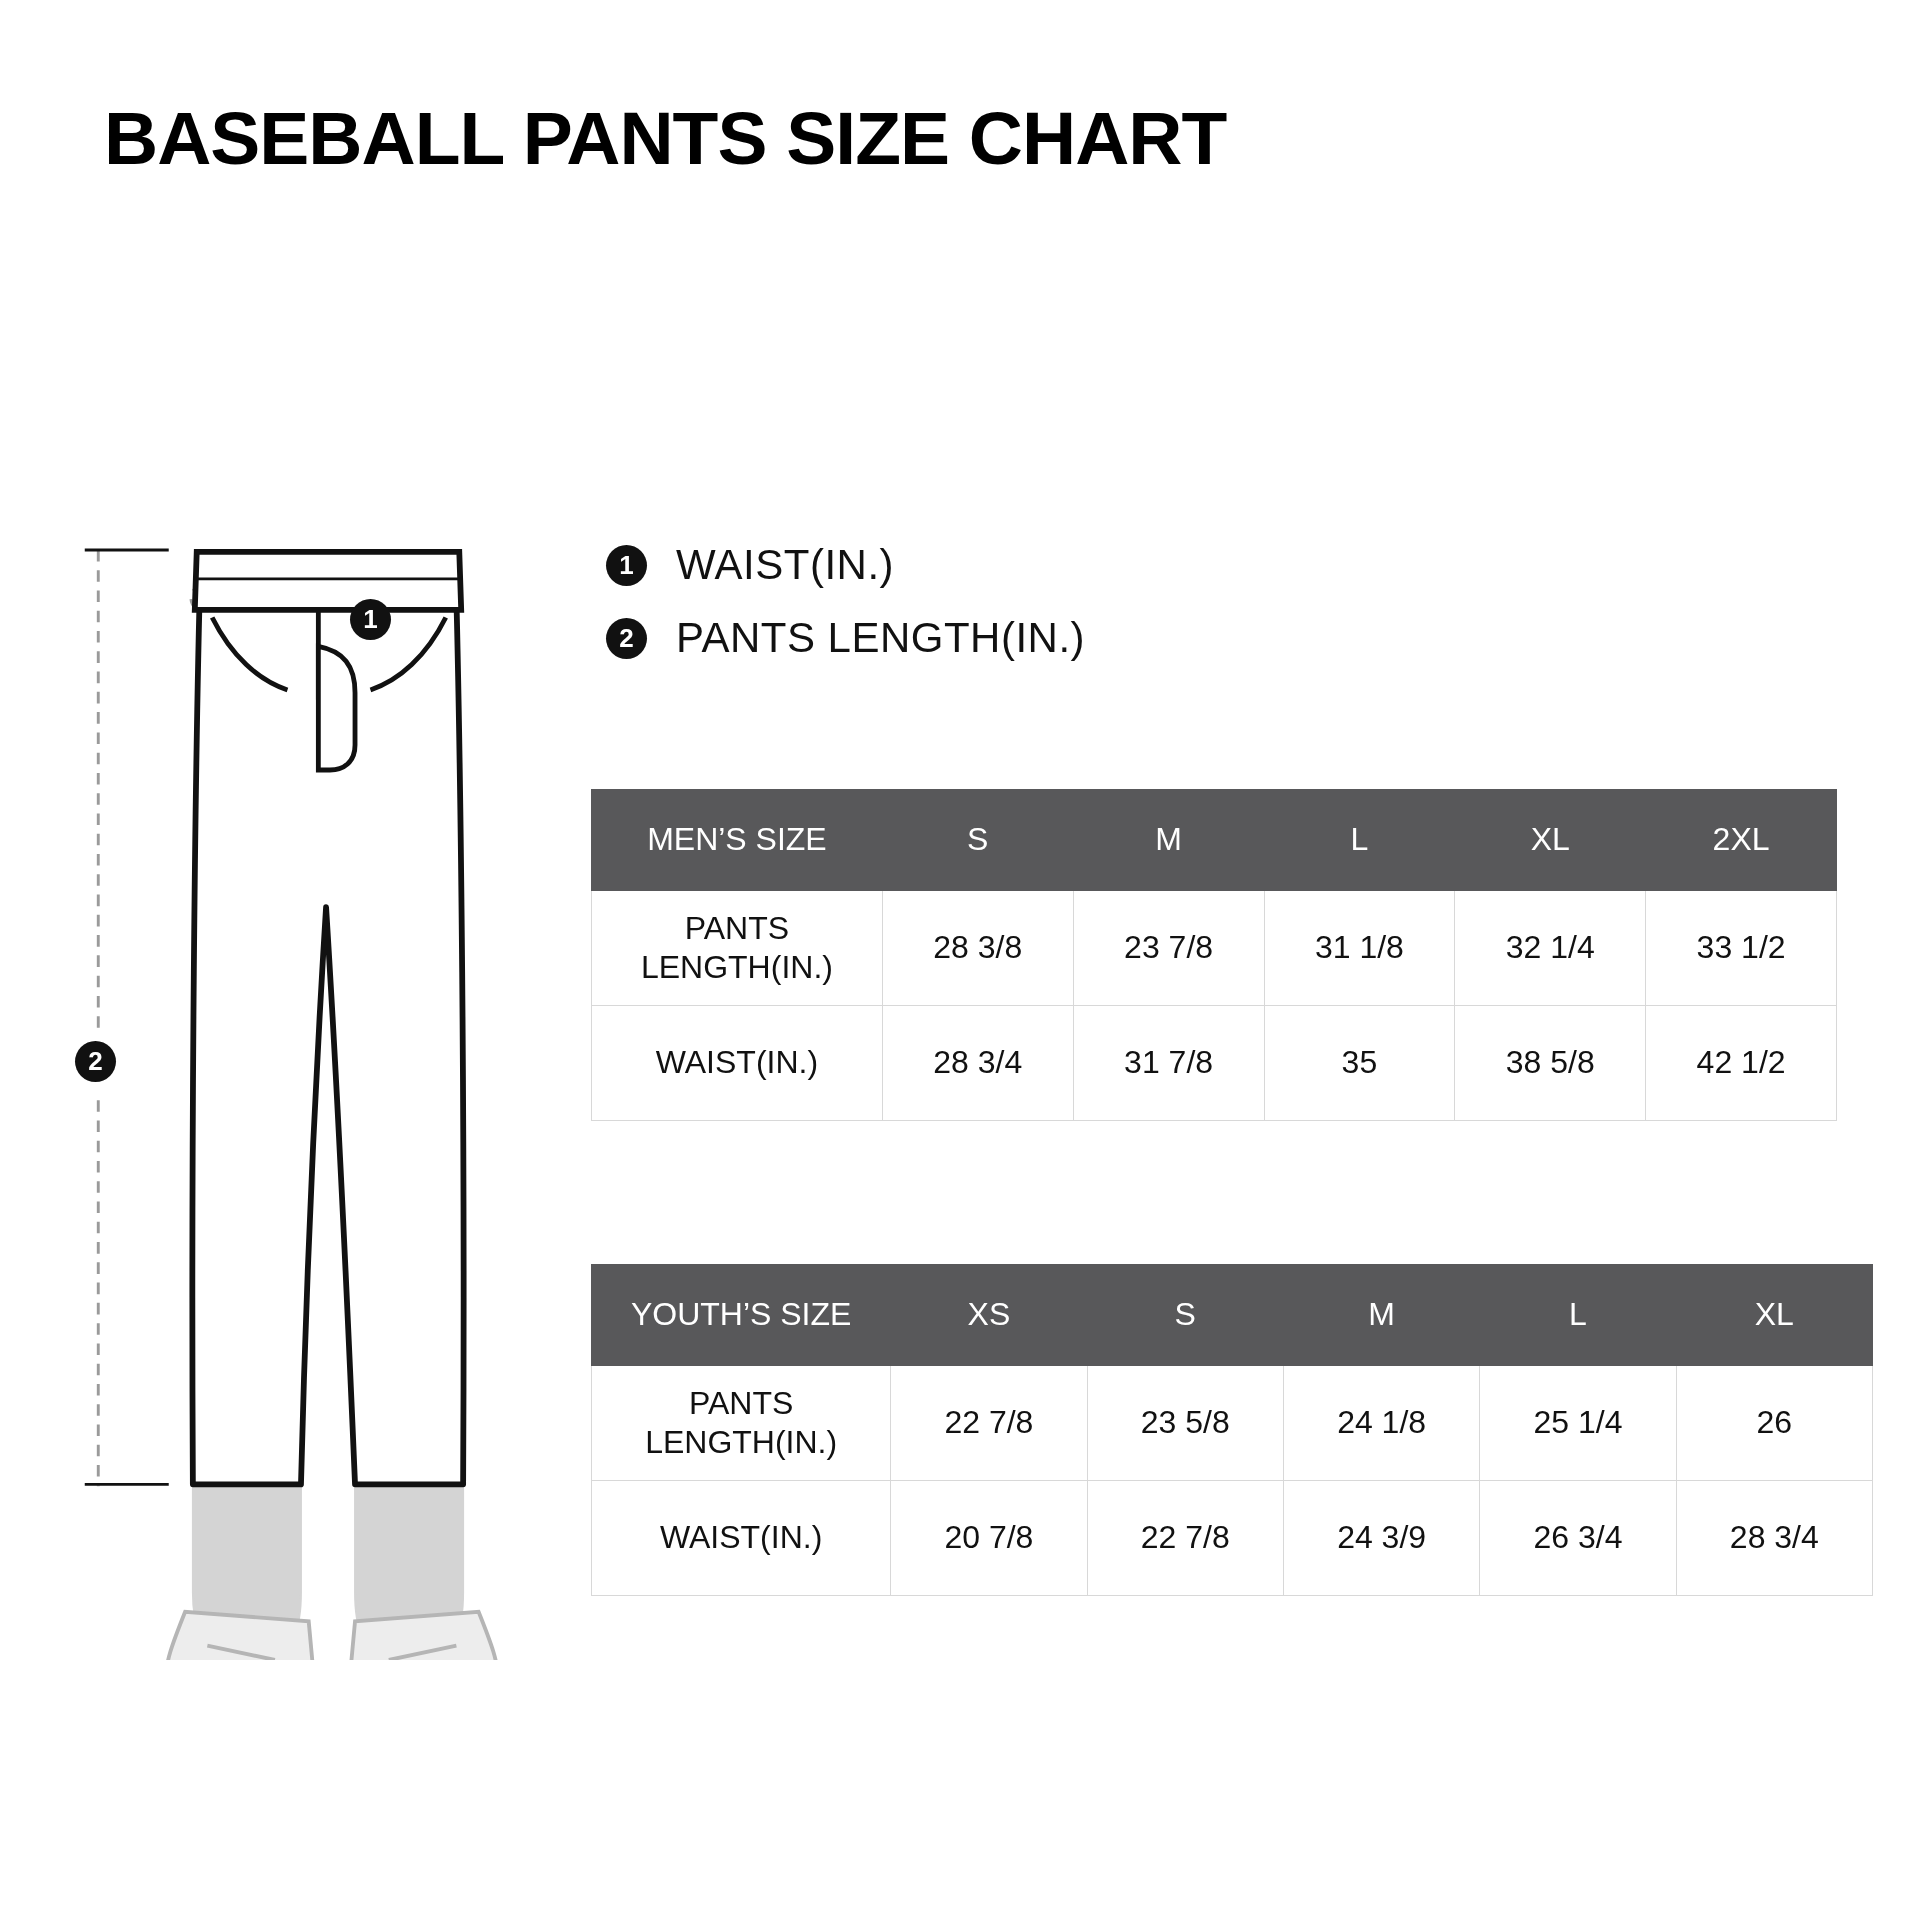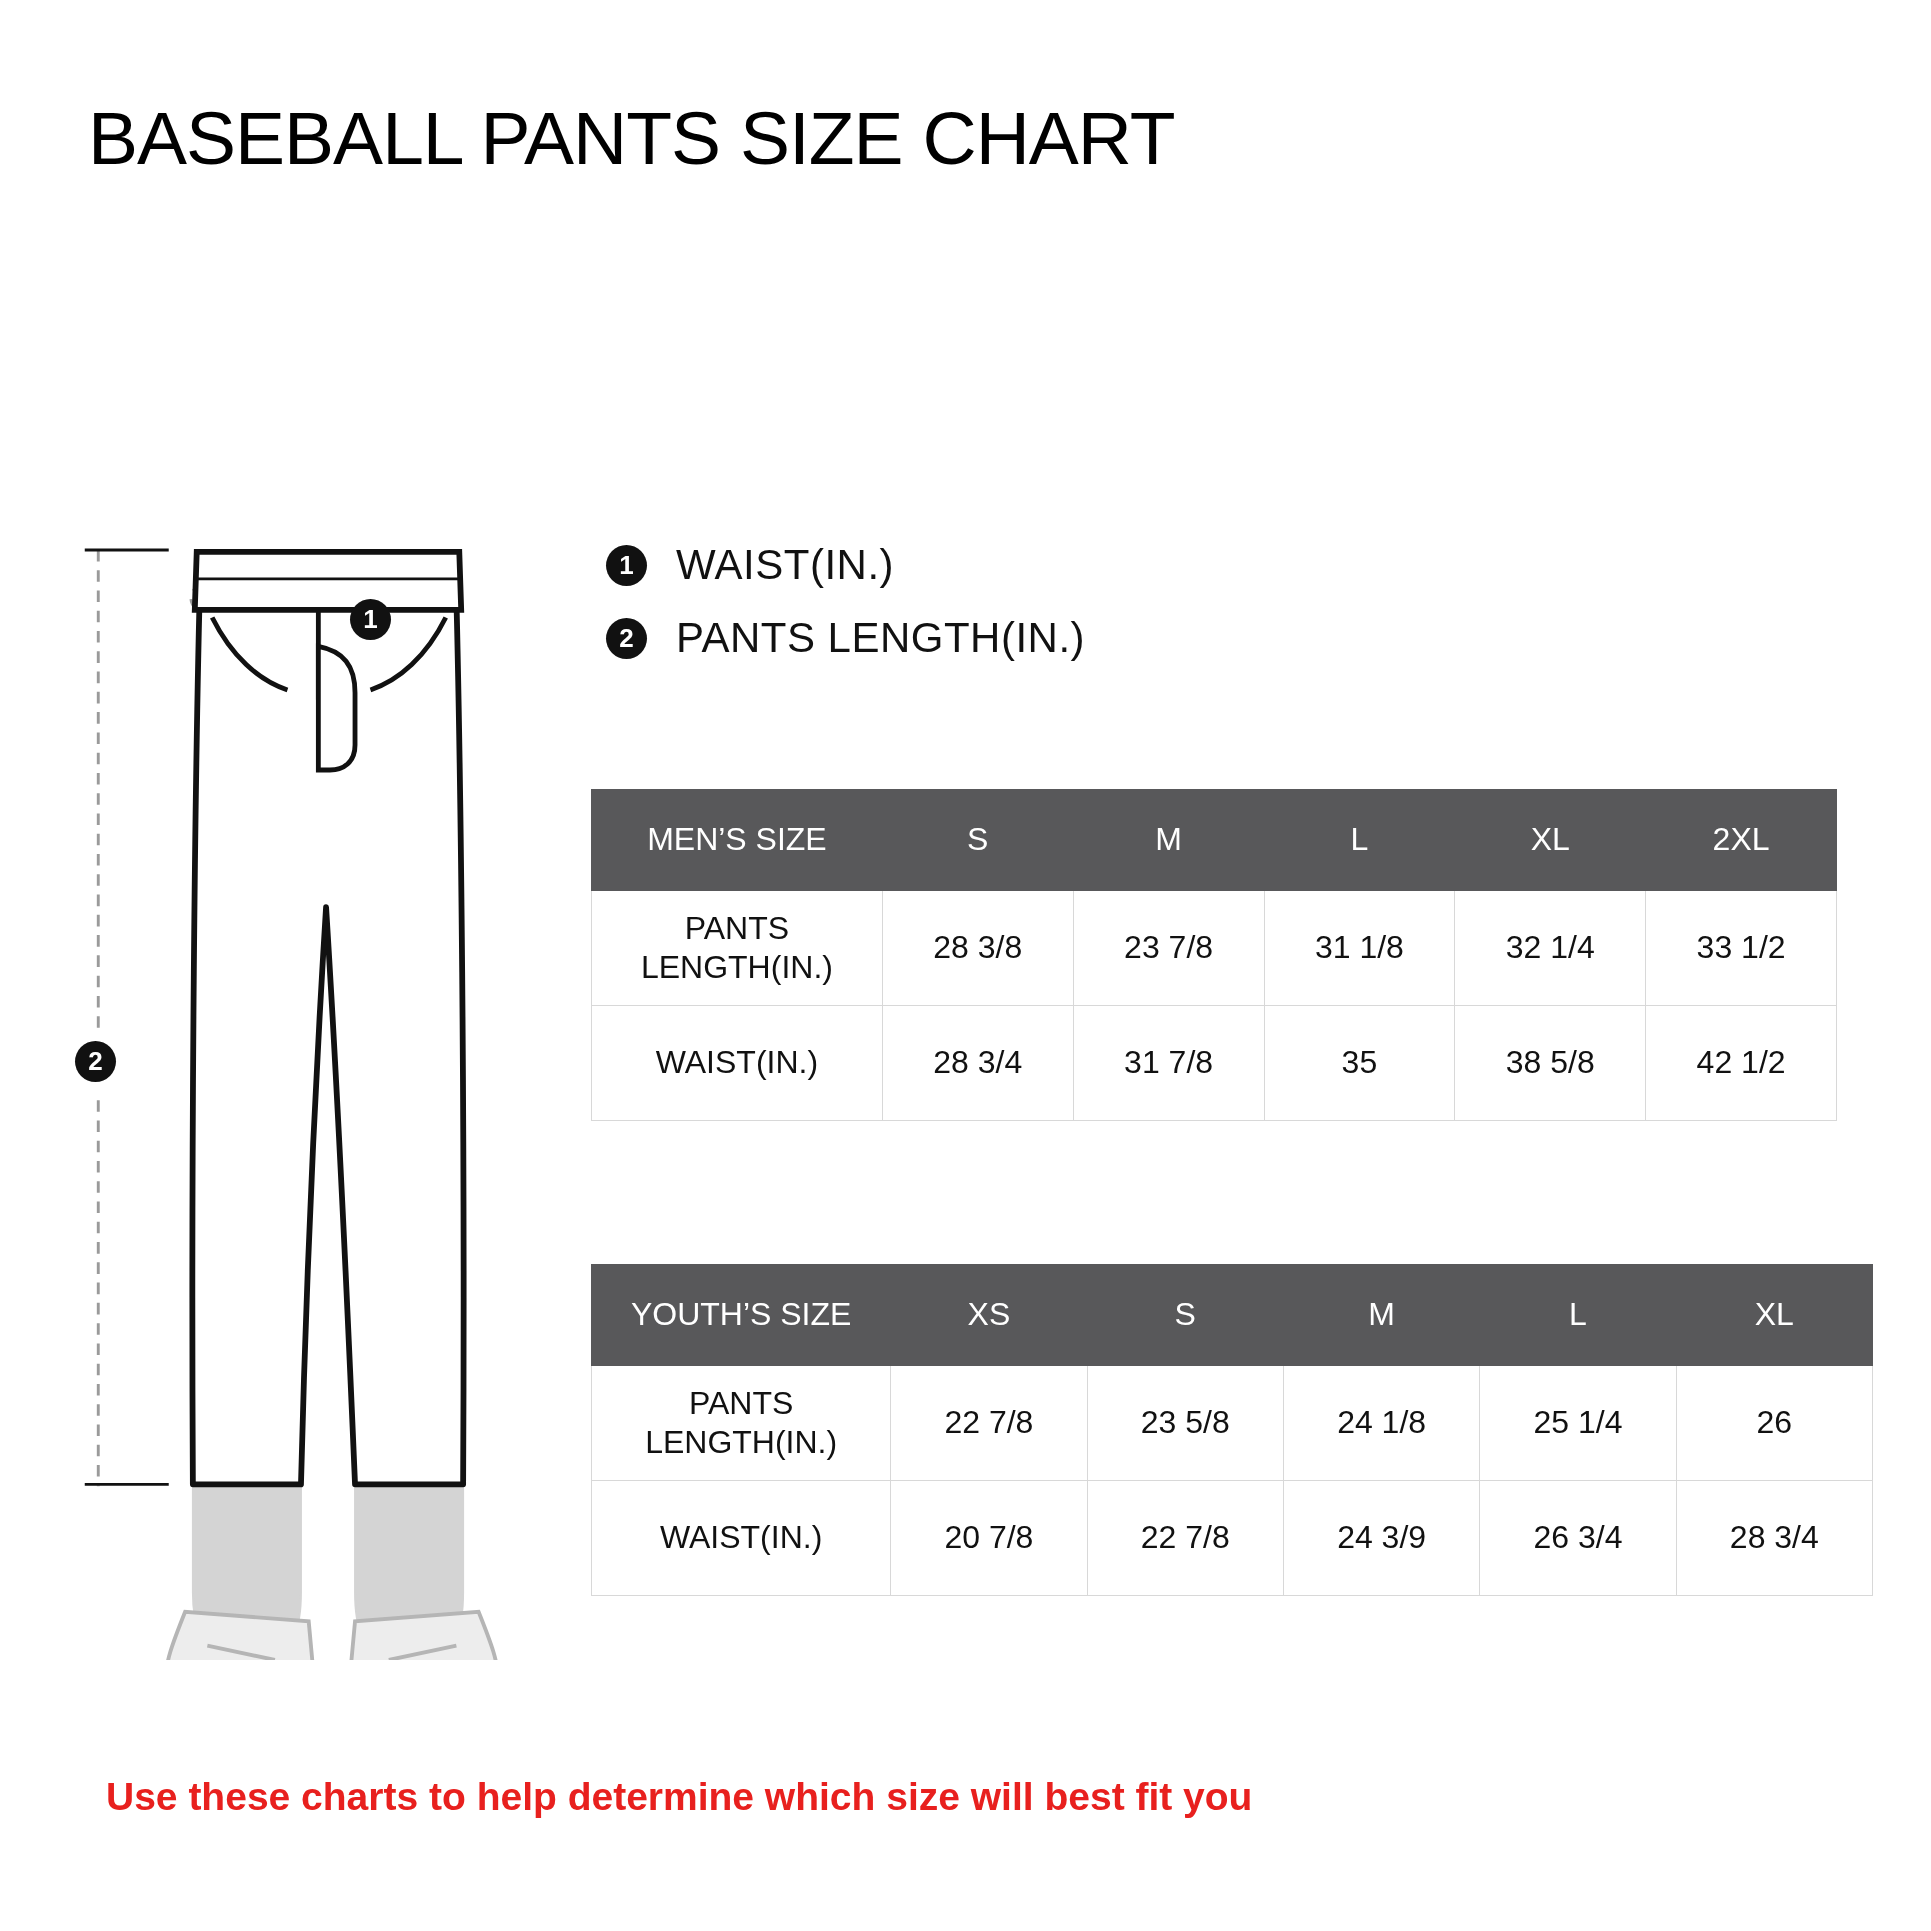--- a/index.html
+++ b/index.html
@@ -19,24 +19,24 @@
     position: absolute;
     left: 0; top: 0;
     width: 1931px;
     height: 1931px;
     background: #ffffff;
   }
 
   
   .title {
     position: absolute;
-    left: 88px;
+    left: 104px;
     top: 95px;
     font-size: 75px;
-    font-weight: normal;
+    font-weight: bold;
     letter-spacing: -1px;
     color: #000000;
     white-space: nowrap;
   }
 
   
   .note {
     position: absolute;
     left: 106px;
     top: 280px;
@@ -296,16 +296,15 @@
         <td class="rowhead">WAIST(IN.)</td>
         <td>20 7/8</td>
         <td>22 7/8</td>
         <td>24 3/9</td>
         <td>26 3/4</td>
         <td>28 3/4</td>
       </tr>
     </tbody>
   </table>
 
-  <div class="footer">Use these charts to help determine which size will best fit you</div>
 
 </div>
 
 
 </body></html>

